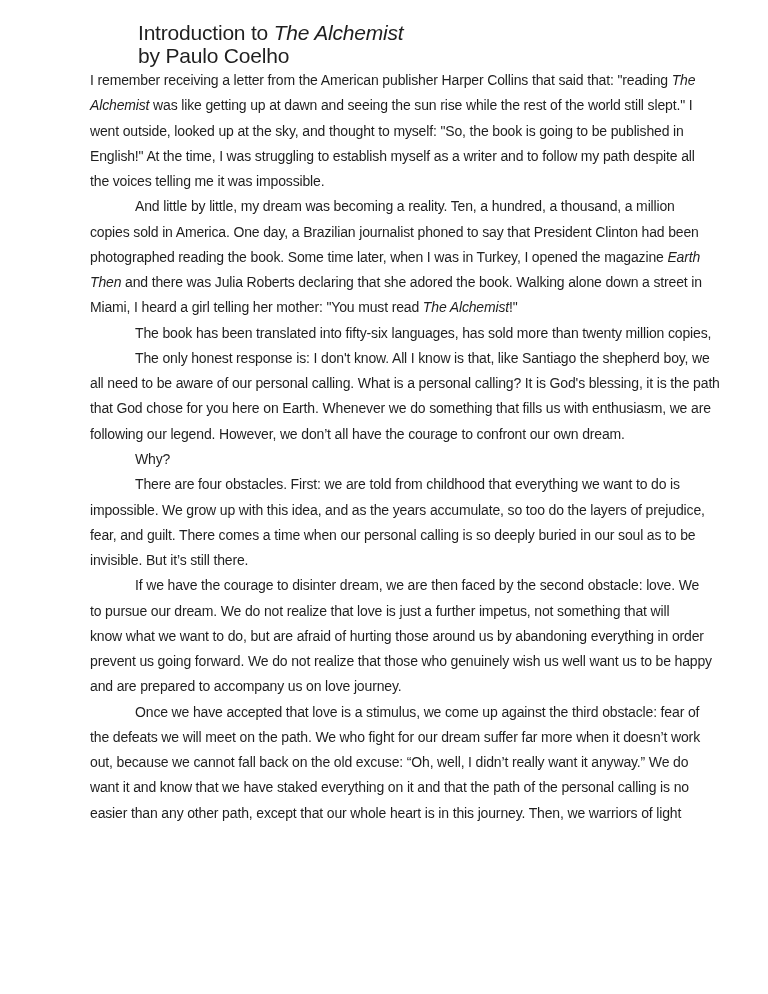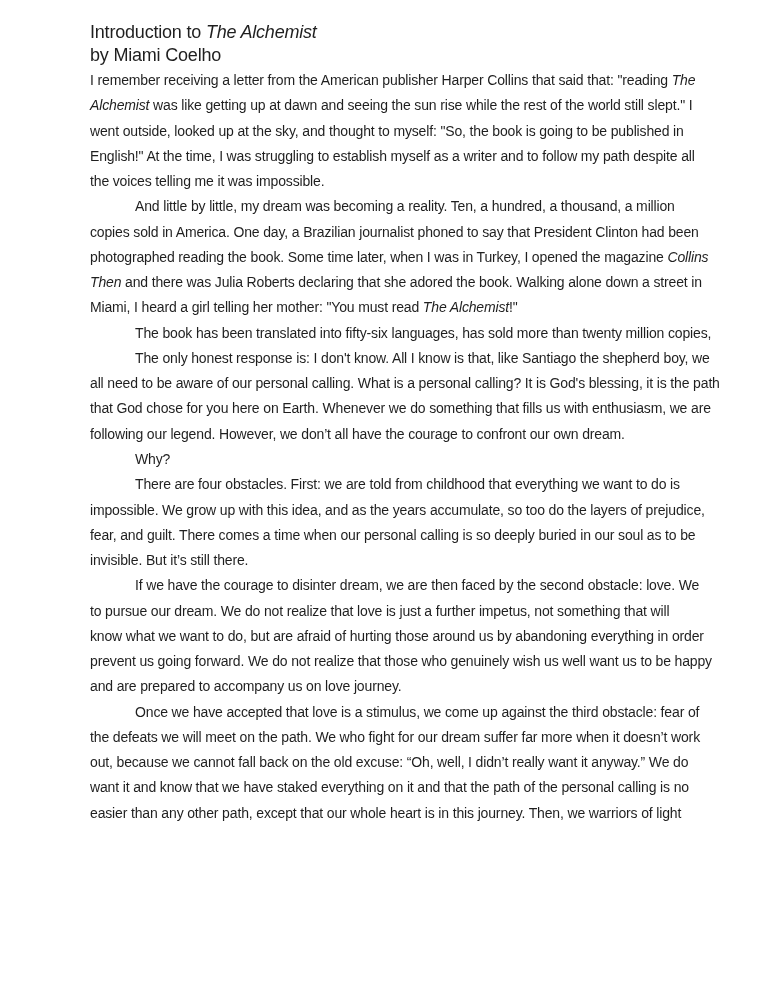--- a/index.html
+++ b/index.html
@@ -22,23 +22,24 @@
       height: 994px;
       background: #ffffff;
     }
     .content {
       position: absolute;
       left: 90px;
       top: 21px;
       width: 572px;
     }
     .title-block {
-      font-size: 18px;
+      font-size: 21px;
       line-height: 23px;
       letter-spacing: -0.2px;
+      margin-left: 48px;
     }
     .title-line { display: block; white-space: nowrap; }
     .body-text {
       margin-top: 1px;
       font-size: 14px;
       line-height: 25.27px;
       letter-spacing: -0.15px;
     }
     .line {
       display: block;
@@ -48,31 +49,31 @@
     .indent { padding-left: 45px; }
     em { font-style: italic; }
   </style>
 </head>
 <body>
 
 <div class="page">
   <div class="content">
     <div class="title-block">
       <span class="title-line"><span>Introduction to </span><em>The Alchemist</em></span>
-      <span class="title-line">by Miami Coelho</span>
+      <span class="title-line">by Paulo Coelho</span>
     </div>
     <div class="body-text" id="body-text">
         <span class="line"><span>I remember receiving a letter from the American publisher Harper Collins that said that: "reading </span><em>The</em></span>
         <span class="line"><em>Alchemist</em><span> was like getting up at dawn and seeing the sun rise while the rest of the world still slept." I</span></span>
         <span class="line"><span>went outside, looked up at the sky, and thought to myself: "So, the book is going to be published in</span></span>
         <span class="line"><span>English!" At the time, I was struggling to establish myself as a writer and to follow my path despite all</span></span>
         <span class="line"><span>the voices telling me it was impossible.</span></span>
         <span class="line indent"><span>And little by little, my dream was becoming a reality. Ten, a hundred, a thousand, a million</span></span>
         <span class="line"><span>copies sold in America. One day, a Brazilian journalist phoned to say that President Clinton had been</span></span>
-        <span class="line"><span>photographed reading the book. Some time later, when I was in Turkey, I opened the magazine </span><em>Collins</em></span>
+        <span class="line"><span>photographed reading the book. Some time later, when I was in Turkey, I opened the magazine </span><em>Earth</em></span>
         <span class="line"><em>Then</em><span> and there was Julia Roberts declaring that she adored the book. Walking alone down a street in</span></span>
         <span class="line"><span>Miami, I heard a girl telling her mother: "You must read </span><em>The Alchemist</em><span>!"</span></span>
         <span class="line indent"><span>The book has been translated into fifty-six languages, has sold more than twenty million copies,</span></span>
         <span class="line indent"><span>The only honest response is: I don't know. All I know is that, like Santiago the shepherd boy, we</span></span>
         <span class="line"><span>all need to be aware of our personal calling. What is a personal calling? It is God's blessing, it is the path</span></span>
         <span class="line"><span>that God chose for you here on Earth. Whenever we do something that fills us with enthusiasm, we are</span></span>
         <span class="line"><span>following our legend. However, we don’t all have the courage to confront our own dream.</span></span>
         <span class="line indent"><span>Why?</span></span>
         <span class="line indent"><span>There are four obstacles. First: we are told from childhood that everything we want to do is</span></span>
         <span class="line"><span>impossible. We grow up with this idea, and as the years accumulate, so too do the layers of prejudice,</span></span>

